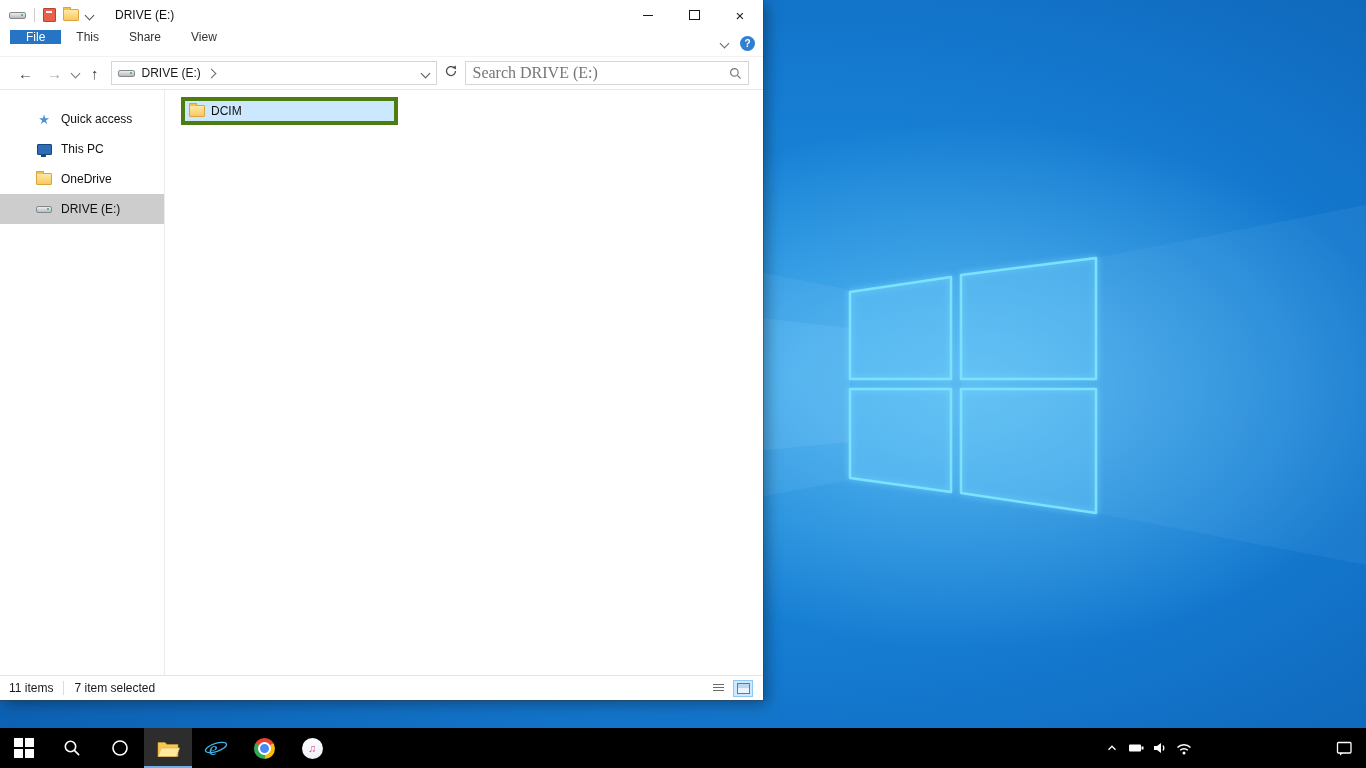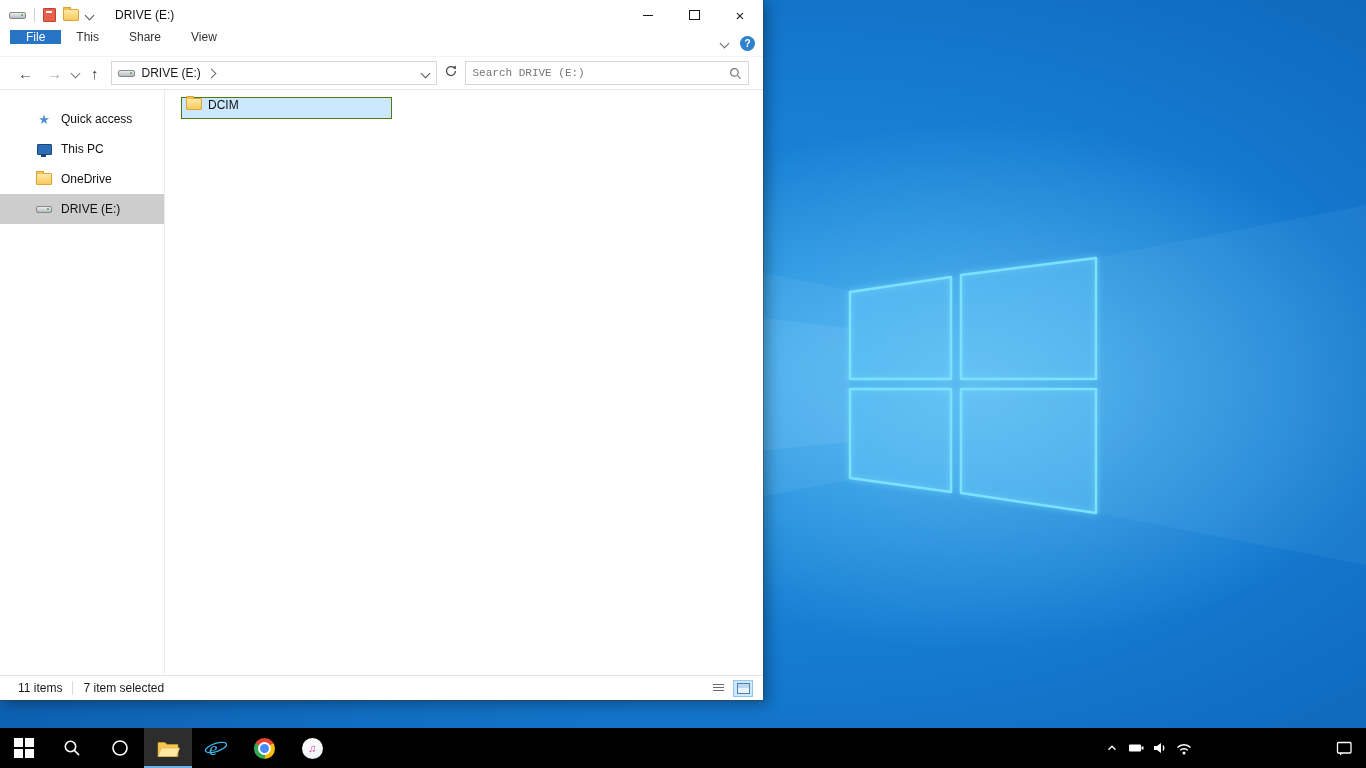--- a/index.html
+++ b/index.html
@@ -35,22 +35,22 @@
   .chv{display:inline-block;width:6px;height:6px;border-right:1.4px solid currentColor;
        border-bottom:1.4px solid currentColor}
   .chv.down{transform:rotate(45deg)}
   .chv.right{transform:rotate(-45deg)}
   .m-r14{margin-right:14px}.m-r10{margin-right:10px}.m-r12{margin-right:12px}
   .addressbar{flex:0 0 312px;height:22px;border:1px solid #d6d6d6;display:flex;align-items:center;
               padding:0 6px;gap:7px;font-size:12px;color:#1a1a1a;position:relative}
   .addr-chevron{position:absolute;right:7px;color:#555}
   .refresh{margin:0 7px}
   .searchbox{flex:1;height:22px;border:1px solid #d6d6d6;display:flex;align-items:center;position:relative}
-  .searchbox input{border:none;outline:none;flex:1;font-size:11px;padding:0 24px 0 7px;
-                   font-family:Liberation Mono, monospace;color:#222;background:transparent}
+  .searchbox input{border:none;outline:none;flex:1;font-size:16px;padding:0 24px 0 7px;
+                   font-family:Liberation Serif, serif;color:#222;background:transparent}
   .searchbox input::placeholder{color:#767676}
   .search-glyph{position:absolute;right:6px;display:flex}
 
   .main{position:absolute;top:90px;bottom:24px;left:0;right:0;display:flex}
   .sidebar{width:165px;border-right:1px solid #ececec;padding-top:14px;box-sizing:border-box}
   .side-item{height:30px;display:flex;align-items:center;padding-left:36px;gap:9px;font-size:12px;color:#111}
   .side-item.selected{background:#cdcdcd}
   .icon-cell{width:16px;display:flex;justify-content:center}
 
   .folder-icon{position:relative;display:inline-block;width:14px;height:10px;
@@ -65,26 +65,26 @@
   .pc-glyph::after{content:"";position:absolute;left:3px;bottom:-3px;width:5px;height:2px;background:#14487e}
   .net-glyph{display:inline-block;width:11px;height:11px;border-radius:50%;background:#1f5fa8;
      box-shadow:inset 0 0 0 1px #0d3c73;position:relative}
   .net-glyph::after{content:"";position:absolute;left:0;top:4px;width:11px;height:2px;background:rgba(255,255,255,.55)}
   .star-glyph{color:#4f8fd6;font-size:13px;line-height:1}
   .prop-glyph{display:inline-block;width:11px;height:12px;background:#e8604a;border:1px solid #b84330;border-radius:1px;position:relative}
   .prop-glyph::after{content:"";position:absolute;left:2px;top:2px;width:6px;height:2px;background:#fff}
 
   .content{flex:1;position:relative}
   .file-tile{position:absolute;left:16px;top:7px;width:205px;height:20px;background:#cce8ff;
-             border:1px solid #4d7c0f;display:flex;gap:6px;padding-left:4px;
+             border:4px solid #4d7c0f;display:flex;align-items:center;gap:6px;padding-left:4px;
              font-size:12px;color:#111;box-sizing:content-box}
 
   .statusbar{position:absolute;left:0;right:0;bottom:0;height:24px;border-top:1px solid #e4e4e4;
              display:flex;align-items:center;font-size:12px;color:#1a1a1a}
-  .status-count{margin-left:18px}
+  .status-count{margin-left:9px}
   .status-sep{width:1px;height:14px;background:#dcdcdc;margin:0 10px}
   .view-btns{position:absolute;right:10px;display:flex;gap:5px}
   .view-btn{width:20px;height:17px;display:flex;align-items:center;justify-content:center;
             border:1px solid transparent;box-sizing:border-box}
   .view-btn.active{background:#cde8ff;border-color:#90c8f0}
   .details-glyph{width:11px;height:9px;background:repeating-linear-gradient(#6b6b6b 0 1px,transparent 1px 3px)}
   .icons-glyph{width:11px;height:9px;border:1px solid #4c7fb0;background:linear-gradient(#bcd8ef 0 45%,#e9f4fc 45%)}
 
   
   .taskbar{position:absolute;left:0;bottom:0;width:100%;height:40px;background:#000;display:flex;align-items:stretch}

